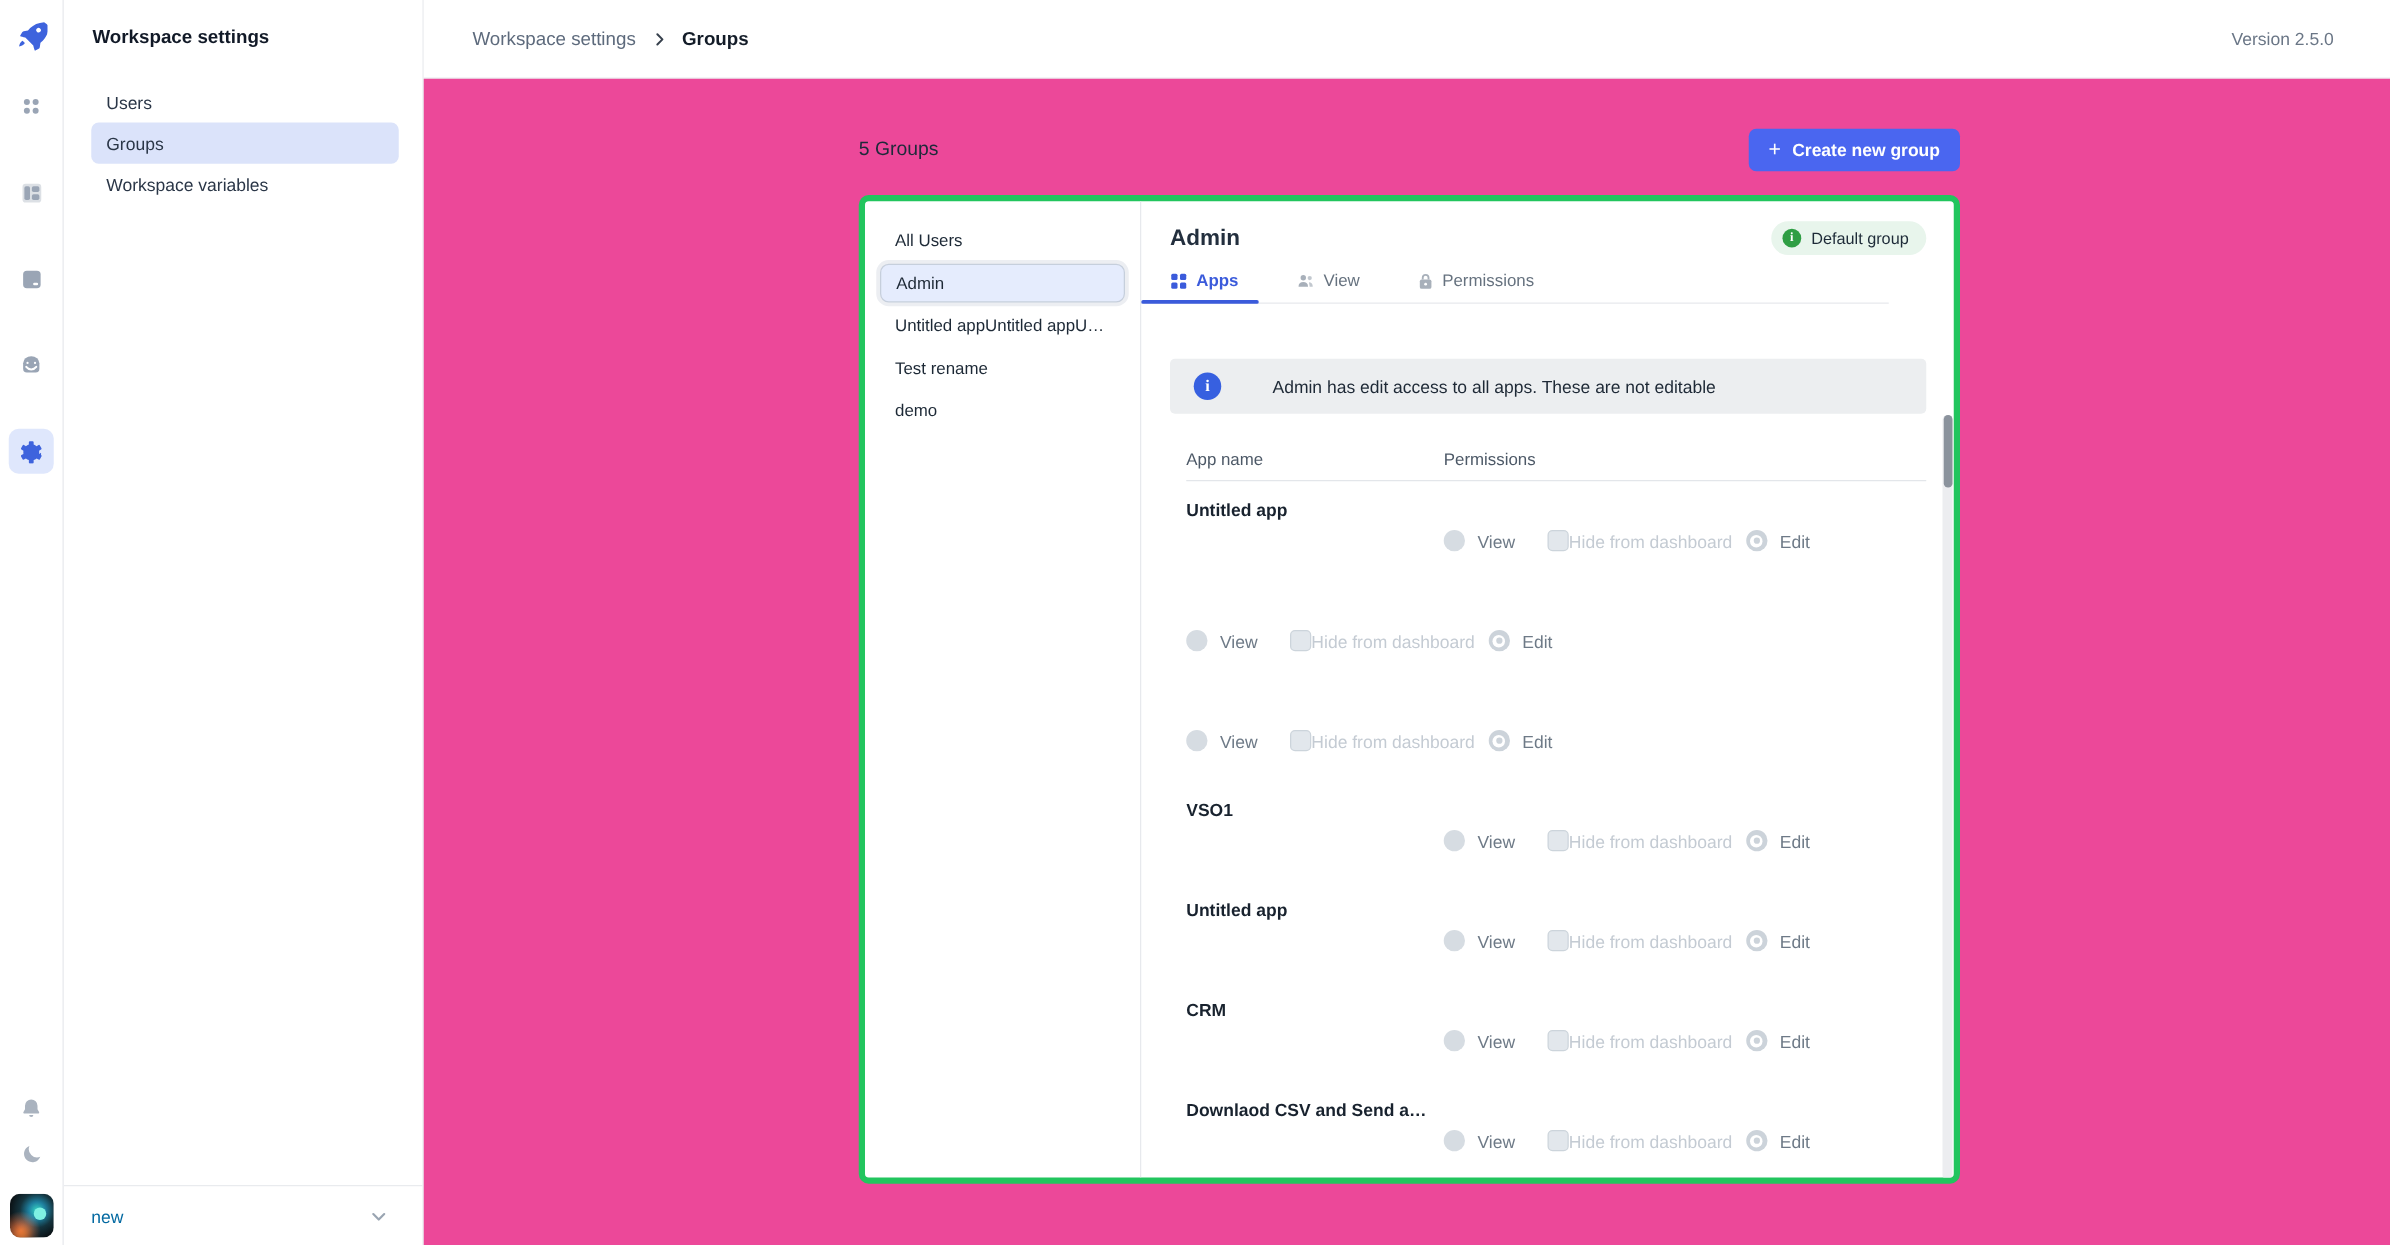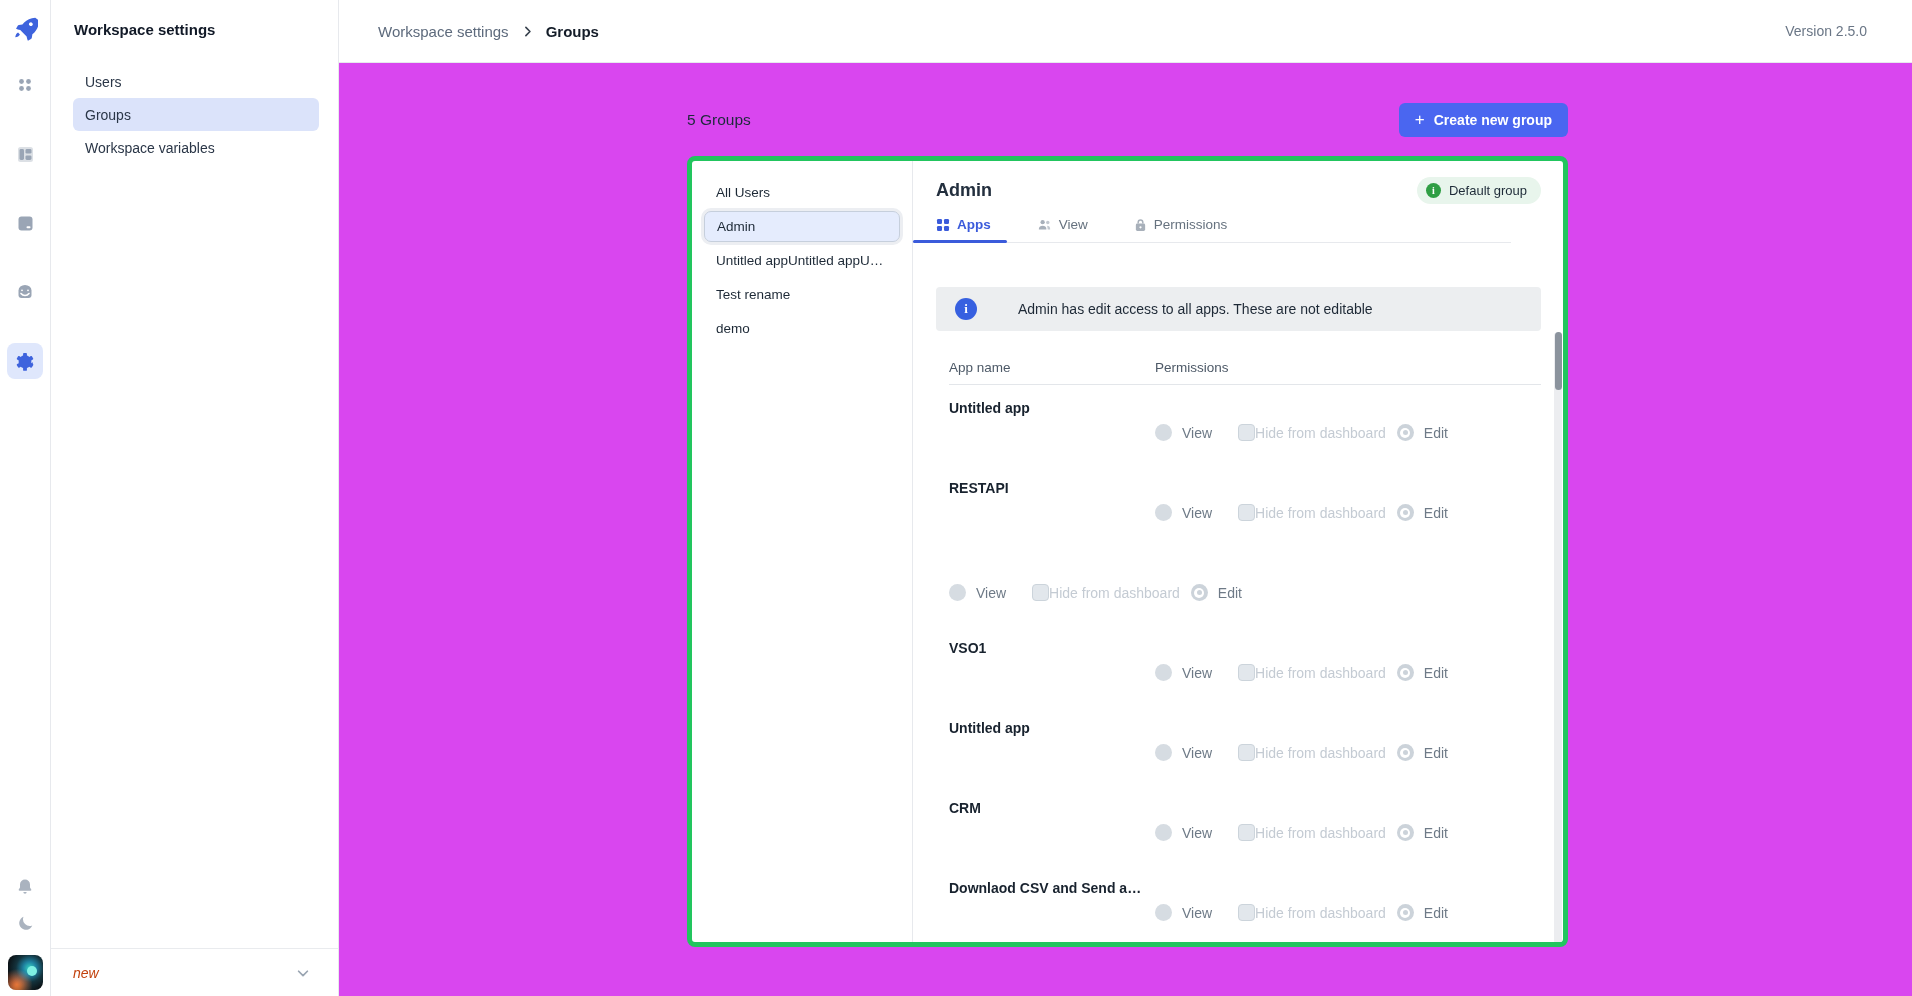--- a/index.html
+++ b/index.html
@@ -20,31 +20,31 @@
   .avatar::after { content:""; position:absolute; left:55%; top:30%; width:10px; height:10px; border-radius:50%; background:#7ef0e2; box-shadow:-14px 16px 8px #f08030, -6px 22px 10px #25404a; }
 
   
   .sidebar { width:288px; height:996px; background:#fff; border-right:1px solid #e7e9ed; flex-shrink:0; display:flex; flex-direction:column; }
   .sidebar-title { font-size:15px; font-weight:700; color:#111927; padding:21px 0 0 23px; }
   .sidebar-list { margin-top:27px; padding:0 19px 0 22px; display:flex; flex-direction:column; gap:0; }
   .side-item { height:33px; display:flex; align-items:center; padding-left:12px; border-radius:6px; font-size:14px; color:#2a3647; cursor:pointer; }
   .side-item.active { background:#dbe3fa; }
   .sidebar-spacer { flex:1; }
   .org-switcher { height:48px; border-top:1px solid #e9ebee; display:flex; align-items:center; justify-content:space-between; padding:0 28px 0 22px; cursor:pointer; }
-  .org-name { font-size:14px; color:#c2410c;font-style:italic; }
+  .org-name { font-size:14px; color:#0369a1; }
 
   
   .main { flex:1; display:flex; flex-direction:column; height:996px; position:relative; }
   .topbar { height:63px; background:#fff; border-bottom:1px solid #e7e9ed; display:flex; align-items:center; justify-content:space-between; padding:0 45px 0 39px; flex-shrink:0; }
   .crumb { display:flex; align-items:center; gap:12px; font-size:15px; }
   .crumb-parent { color:#5d6a7c; }
   .crumb-current { color:#131c28; font-weight:700; }
   .version { font-size:14px; color:#6a7686; }
 
-  .content { flex:1; background:#d946ef; position:relative;text-decoration:underline; }
+  .content { flex:1; background:#ec4899; position:relative;text-decoration:underline; }
   .content-head { position:absolute; left:348px; top:40px; width:881px; height:34px; display:flex; align-items:center; justify-content:space-between; }
   .groups-count { font-size:15.5px; font-weight:500; color:#1d2a3a; }
   .btn-primary { height:34px; padding:0 16px; background:#4a66f0; color:#fff; border:none; border-radius:6px; font-size:14px; font-weight:600; display:flex; align-items:center; gap:9px; cursor:pointer; font-family:inherit; }
   .btn-plus { font-size:17px; font-weight:400; line-height:1; margin-top:-1px; }
 
   
   .card { position:absolute; left:348px; top:93px; width:881px; height:791px; background:#fff; border:5px solid #22c55e; border-radius:8px; display:flex; overflow:hidden; }
   .group-list { width:221px; border-right:1px solid #e7e9ed; padding:16px 12px 0 12px; flex-shrink:0; }
   .group-item { height:31px; display:flex; align-items:center; padding:0 12px; border-radius:7px; font-size:13.5px; color:#1d2936; margin-bottom:3px; cursor:pointer; white-space:nowrap; overflow:hidden; text-overflow:ellipsis; display:block; line-height:31px; }
   .group-item.selected { background:#e5ecfd; border:1px solid #c6cfdc; box-shadow:0 0 0 3px #eceef2; line-height:29px; }
@@ -277,21 +277,20 @@
                           <span class="hide-label">Hide from dashboard</span>
                         </span>
                       </div>
                       <div class="perm-line">
                         <span class="radio checked"></span>
                         <span class="ctl-label edit-lab">Edit</span>
                       </div>
                     </div>
                   </div>
                     <div class="app-row">
-                    <span class="app-name">RESTAPI</span>
                     <div class="perm-col">
                       <div class="perm-line">
                         <span class="radio"></span>
                         <span class="ctl-label view-lab">View</span>
                         <span class="hide-group">
                           <span class="checkbox"></span>
                           <span class="hide-label">Hide from dashboard</span>
                         </span>
                       </div>
                       <div class="perm-line">

